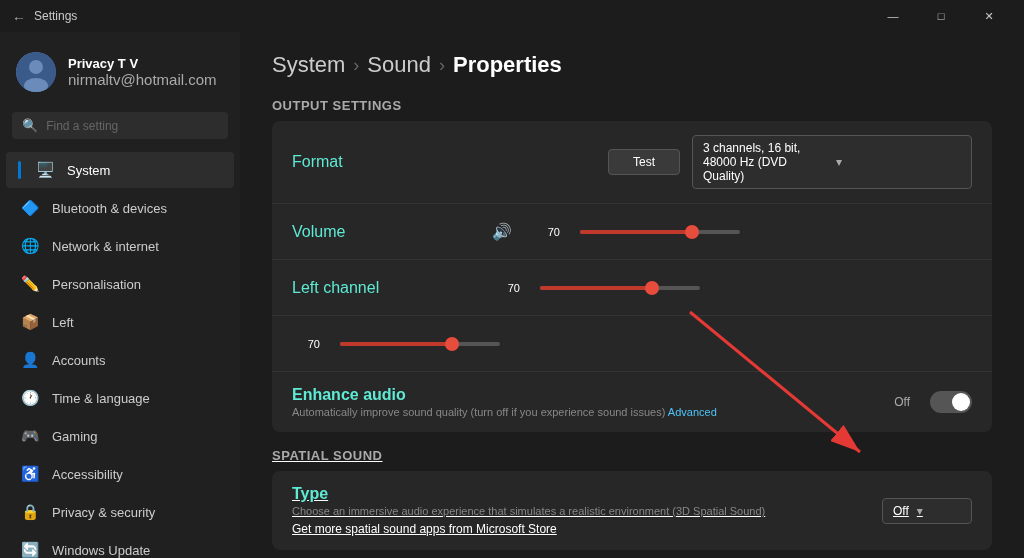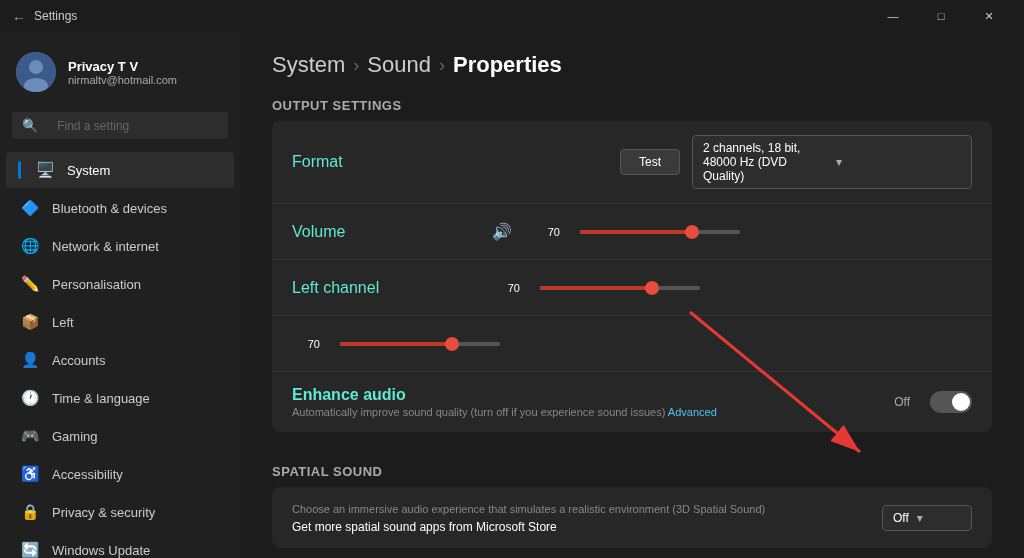--- a/index.html
+++ b/index.html
@@ -81,42 +81,41 @@
       align-items: center;
       justify-content: center;
       font-size: 16px;
     }
     .user-info .user-name {
       font-size: 13px;
       font-weight: 600;
       color: #fff;
     }
     .user-info .user-email {
-      font-size: 11px;
+      font-size: 15px;
       color: #aaa;
       text-align: right;
     }
     .search-box {
       margin: 4px 12px 12px;
       display: flex;
       align-items: center;
       background: #2d2d2d;
       border-radius: 4px;
       padding: 6px 10px;
       gap: 8px;
     }
     .search-icon { color: #888; font-size: 13px; }
     .search-input {
       background: transparent;
       border: none;
       outline: none;
       color: #86efac;
       font-size: 12px;
       flex: 1;
-      margin-left: 11px;
     }
     .search-input::placeholder { color: #666; }
 
     .nav-item {
       display: flex;
       align-items: center;
       gap: 12px;
       padding: 9px 16px;
       cursor: pointer;
       border-radius: 4px;
@@ -211,21 +210,21 @@
       align-items: center;
       justify-content: flex-end;
       gap: 12px;
     }
 
     
     .test-btn {
       background: #3a3a3a;
       border: 1px solid #555;
       color: #fff;
-      padding: 5px 18px;
+      padding: 5px 24px;
       border-radius: 4px;
       cursor: pointer;
       font-size: 12px;
     }
 
     
     .format-dropdown {
       background: #2d2d2d;
       border: 1px solid #555;
       color: #fff;
@@ -304,21 +303,21 @@
       padding: 5px 10px;
       border-radius: 4px;
       font-size: 12px;
       display: flex;
       align-items: center;
       gap: 8px;
       cursor: pointer;
       min-width: 90px;
     }
 
-    .spatial-section { margin-top: 32px; }
+    .spatial-section { margin-top: 16px; text-decoration: underline; }
     .spatial-title { margin-bottom: 8px; }
 
     .get-help {
       display: flex;
       align-items: center;
       gap: 8px;
       padding: 16px 0 8px;
       color: #4fc3f7;
       font-size: 13px;
       cursor: pointer;
@@ -435,21 +434,21 @@
 
       <div class="section-title">Output settings</div>
 
       <div class="settings-card">
 
         <div class="settings-row">
           <div class="settings-row-label">Format</div>
           <div class="settings-row-control">
             <button class="test-btn">Test</button>
             <div class="format-dropdown">
-              <span>2 channels, 18 bit, 48000 Hz (DVD Quality)</span>
+              <span>3 channels, 16 bit, 48000 Hz (DVD Quality)</span>
               <span class="dropdown-arrow">▾</span>
             </div>
           </div>
         </div>
 
         <div class="settings-row">
           <div class="settings-row-label">Volume</div>
           <div class="settings-row-control">
             <span class="volume-icon">🔊</span>
             <span class="volume-value">70</span>
@@ -502,20 +501,21 @@
             </div>
           </div>
         </div>
       </div>
 
       <div class="spatial-section">
         <div class="section-title spatial-title">Spatial sound</div>
         <div class="settings-card">
           <div class="settings-row">
             <div>
+              <div class="settings-row-label bold">Type</div>
               <div class="settings-row-sub">
                 <span>Choose an immersive audio experience that simulates a realistic environment (3D Spatial Sound)</span>
               </div>
               <div style="margin-top:4px;">
                 <span class="link" style="font-size:12px;">Get more spatial sound apps from Microsoft Store</span>
               </div>
             </div>
             <div class="settings-row-control">
               <div class="spatial-dropdown">
                 <span>Off</span>

